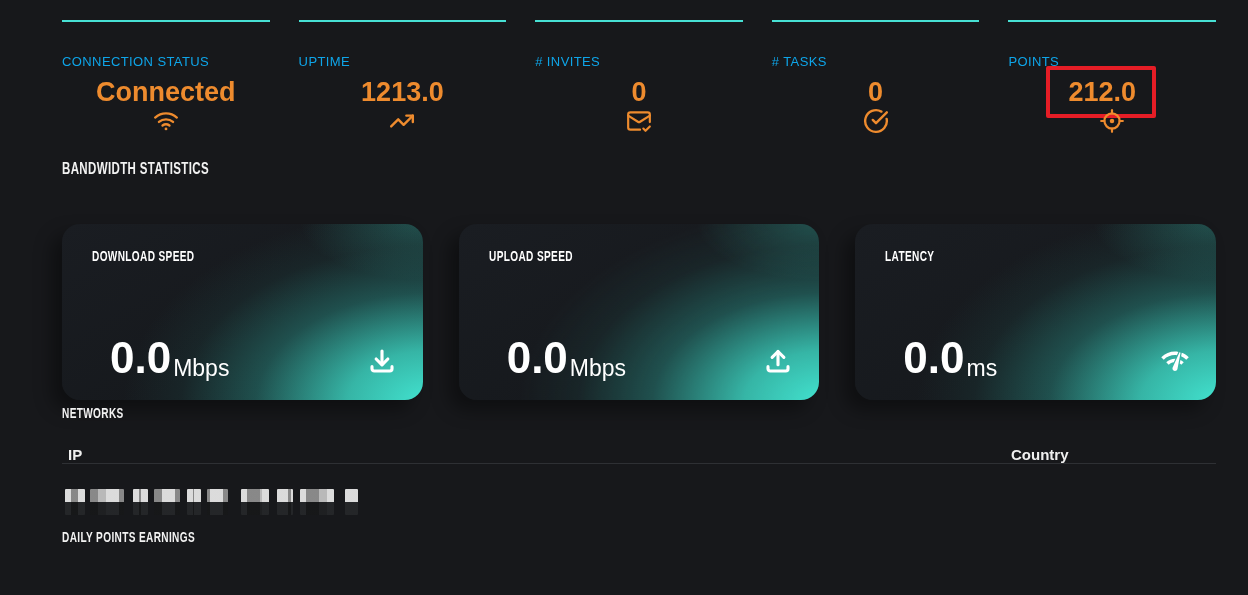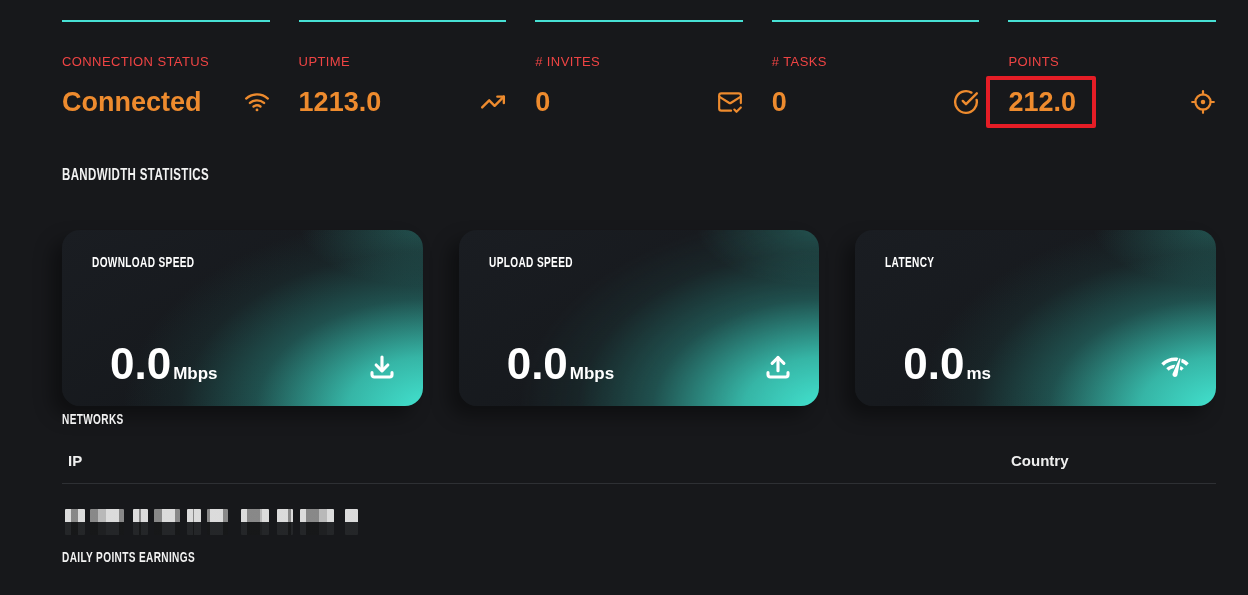--- a/index.html
+++ b/index.html
@@ -6,26 +6,26 @@
   body{background:#0f1013;font-family:"Liberation Sans","DejaVu Sans",sans-serif;}
   .page{
     position:relative;width:1248px;height:595px;overflow:hidden;
     background:var(--bg,#17181b);
     padding:20px 32px 0 62px;box-sizing:border-box;
   }
   
   .stats-row{display:grid;grid-template-columns:repeat(5,1fr);column-gap:29px;}
   .stat{border-top:2px solid var(--teal,#47e0d4);}
   .stat-label{
-    margin-top:32px;font-size:13px;line-height:16px;color:#ef4444;
+    margin-top:32px;font-size:13px;line-height:16px;color:#0ea5e9;
     letter-spacing:.4px;font-weight:400;
   }
   .stat-value-row{
-    margin-top:12px;height:40px;display:flex;align-items:center;
-    justify-content:space-between;overflow:visible;
+    margin-top:6px;height:40px;display:flex;align-items:center;
+    justify-content:space-between;overflow:visible;flex-direction:column;
   }
   .stat-value{
     font-size:27px;line-height:32px;font-weight:700;color:var(--orange,#ee8b2e);
     white-space:nowrap;
   }
   .hl-box{
     border:4px solid var(--red,#e51d26);border-radius:2px;
     padding:6px 16px 6px 18px;margin:-10px 0 -10px -22px;
   }
   .stat-icon{flex:0 0 auto;color:var(--orange,#ee8b2e);display:flex;}
@@ -49,28 +49,28 @@
       radial-gradient(55% 55% at 100% -2%, rgba(62,220,200,.28), rgba(0,0,0,0) 62%),
       linear-gradient(150deg,#1a1d22 0%,#16191d 60%,#15181c 100%);
     box-shadow:-10px 10px 18px rgba(0,0,0,.38);
   }
   .bw-label{position:absolute;top:24px;left:30px;font-size:14px;color:#fff;}
   .bw-bottom{
     position:absolute;left:48px;right:26px;bottom:20px;
     display:flex;justify-content:space-between;align-items:flex-end;
   }
   .bw-value{color:#fff;font-weight:700;font-size:44px;line-height:44px;display:flex;align-items:flex-end;}
-  .bw-unit{font-size:17px;font-weight:700;line-height:24px;margin-left:2px;}
+  .bw-unit{font-size:23px;font-weight:400;line-height:24px;margin-left:2px;}
   .bw-icon{color:#fff;display:flex;margin-bottom:4px;}
   .bw-icon svg{width:30px;height:30px;}
   
   .net-table{margin-top:24px;}
   .net-header{
     display:grid;grid-template-columns:943px 1fr;
-    padding-bottom:14px;border-bottom:1px solid #2e3034;
+    border-bottom:1px solid #2e3034;
   }
   .net-th{font-size:15px;font-weight:700;color:#efefef;padding-left:6px;}
   .net-row{margin-top:25px;padding-left:3px;}
   .pixelated{display:flex;height:26px;align-items:stretch;}
   .px{
     background-image:
       repeating-linear-gradient(0deg, rgba(22,24,27,.92) 0 13px, rgba(190,190,190,.18) 13px 26px),
       repeating-linear-gradient(90deg,#e6e6e6 0 13px,#8f8f8f 13px 26px,#c2c2c2 26px 39px,#6e6e6e 39px 52px);
     background-blend-mode:multiply;border-radius:1px;
   }

